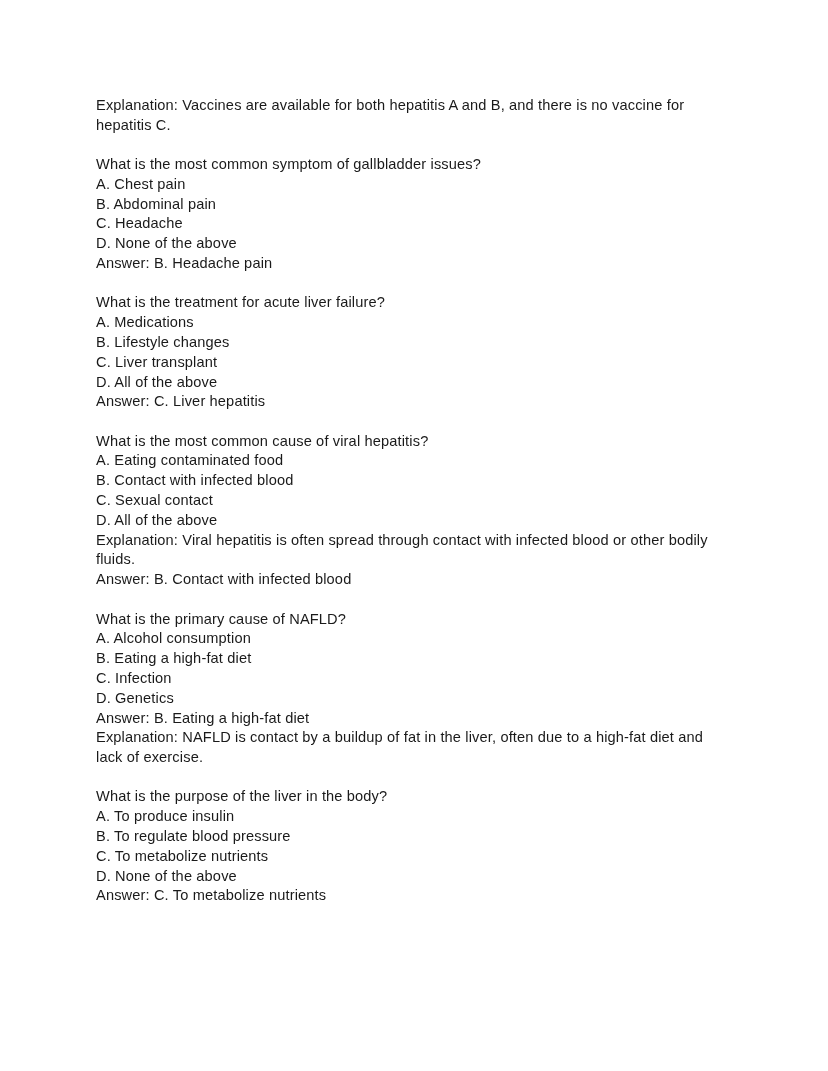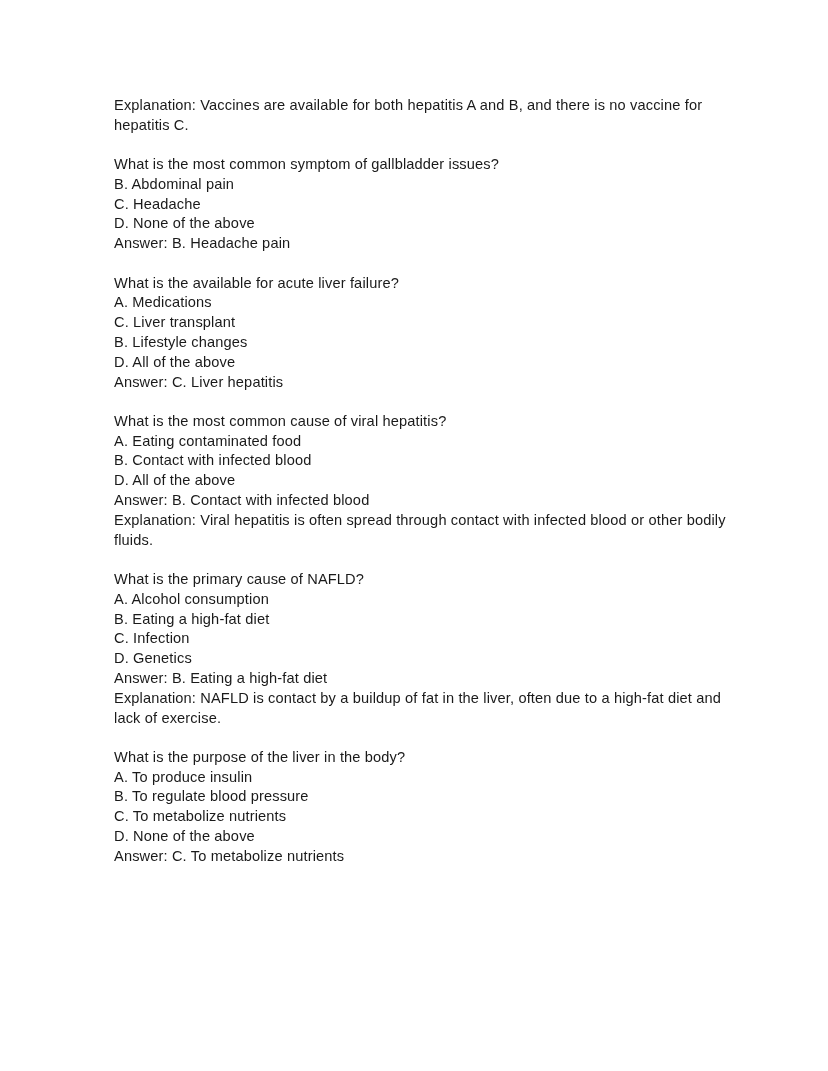--- a/index.html
+++ b/index.html
@@ -15,21 +15,20 @@
     font-family: "Liberation Sans", sans-serif;
     color: #1a1a1a;
   }
   #page {
     position: relative;
     width: 748px;
     height: 1071px;
     background: #ffffff;
     box-sizing: border-box;
     padding: 96px 114px 0 96px;
-    margin-left: 18px;
   }
   #doc-body {
     width: 620px;
   }
   .block {
     margin: 0 0 19.5px 0;
   }
   .block:last-child {
     margin-bottom: 0;
   }
@@ -47,40 +46,42 @@
 </head>
 <body>
 
 <div id="page">
   <div id="doc-body">
       <div class="block">
         <p class="line">Explanation: Vaccines are available for both hepatitis A and B, and there is no vaccine for hepatitis C.</p>
       </div>
       <div class="block">
         <p class="line">What is the most common symptom of gallbladder issues?</p>
+        <p class="line">A. Chest pain</p>
         <p class="line">B. Abdominal pain</p>
         <p class="line">C. Headache</p>
         <p class="line">D. None of the above</p>
         <p class="line">Answer: B. Headache pain</p>
       </div>
       <div class="block">
-        <p class="line">What is the available for acute liver failure?</p>
+        <p class="line">What is the treatment for acute liver failure?</p>
         <p class="line">A. Medications</p>
+        <p class="line">B. Lifestyle changes</p>
         <p class="line">C. Liver transplant</p>
-        <p class="line">B. Lifestyle changes</p>
         <p class="line">D. All of the above</p>
         <p class="line">Answer: C. Liver hepatitis</p>
       </div>
       <div class="block">
         <p class="line">What is the most common cause of viral hepatitis?</p>
         <p class="line">A. Eating contaminated food</p>
         <p class="line">B. Contact with infected blood</p>
+        <p class="line">C. Sexual contact</p>
         <p class="line">D. All of the above</p>
+        <p class="line">Explanation: Viral hepatitis is often spread through contact with infected blood or other bodily fluids.</p>
         <p class="line">Answer: B. Contact with infected blood</p>
-        <p class="line">Explanation: Viral hepatitis is often spread through contact with infected blood or other bodily fluids.</p>
       </div>
       <div class="block">
         <p class="line">What is the primary cause of NAFLD?</p>
         <p class="line">A. Alcohol consumption</p>
         <p class="line">B. Eating a high-fat diet</p>
         <p class="line">C. Infection</p>
         <p class="line">D. Genetics</p>
         <p class="line">Answer: B. Eating a high-fat diet</p>
         <p class="line">Explanation: NAFLD is contact by a buildup of fat in the liver, often due to a high-fat diet and lack of exercise.</p>
       </div>

